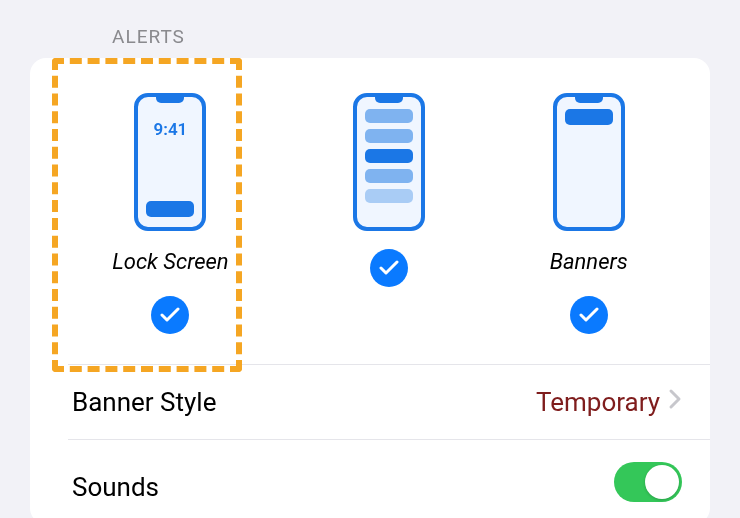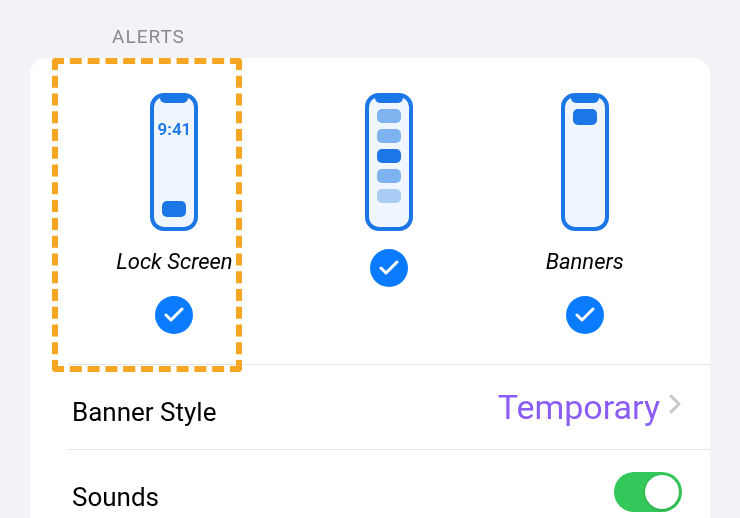--- a/index.html
+++ b/index.html
@@ -46,21 +46,21 @@
       border: 6px dashed #f5a623;
       border-radius: 4px;
       pointer-events: none;
       left: 52px;
       top: 58px;
       width: 190px;
       height: 314px;
       z-index: 10;
     }
     .phone-icon {
-      width: 48px;
+      width: 72px;
       height: 138px;
       border: 4px solid #1b77e6;
       border-radius: 14px;
       background: #f0f6ff;
       position: relative;
       margin-bottom: 18px;
     }
     .notch {
       position: absolute;
       top: 0;
@@ -146,22 +146,22 @@
     .row-label {
       font-size: 26px;
       color: #000;
     }
     .row-value {
       display: flex;
       align-items: center;
       gap: 8px;
     }
     .row-value-text {
-      font-size: 34px;
-      color: #8b5cf6;
+      font-size: 26px;
+      color: #7f1d1d;
     }
     .chevron {
       color: #c7c7cc;
       font-size: 24px;
     }
     .toggle {
       width: 68px;
       height: 40px;
       background: #34c759;
       border-radius: 20px;

